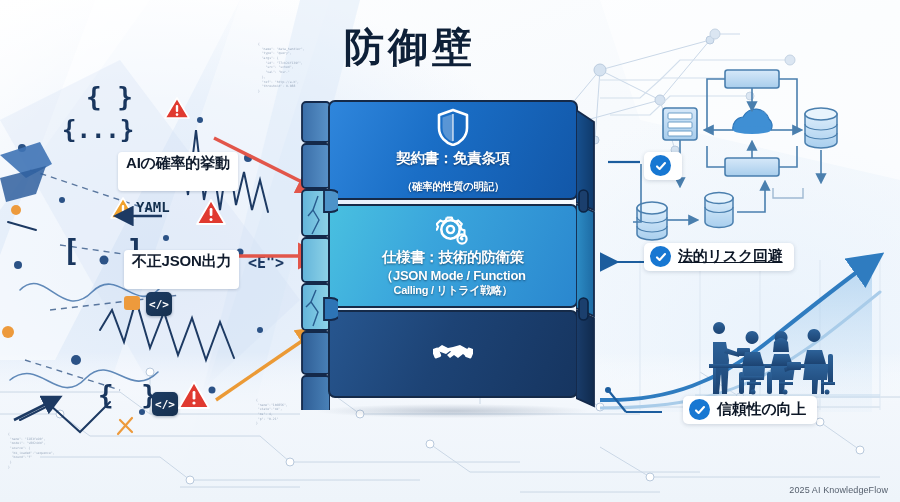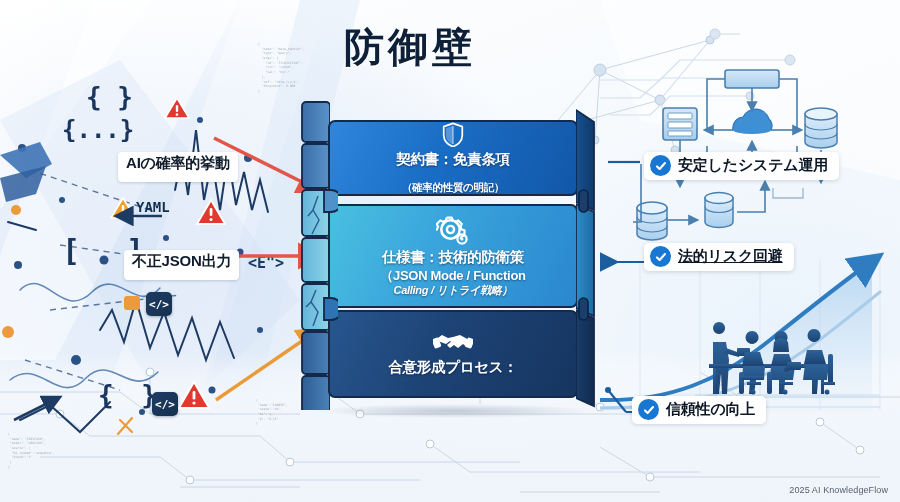--- a/index.html
+++ b/index.html
@@ -59,21 +59,21 @@
     opacity: .95;
   }
 
   
   .pill {
     position: absolute;
     background: #ffffff;
     border-radius: 4px;
     color: #101b2c;
     font-weight: 700;
-    padding: 2px 8px 9px 8px;
+    padding: 2px 8px 18px 8px;
     white-space: nowrap;
     box-shadow: 0 1px 3px rgba(30,50,80,.20);
     letter-spacing: -0.2px;
   }
 
   
   .benefit {
     position: absolute;
     display: flex; align-items: center; gap: 7px;
     background: #ffffff;
@@ -110,21 +110,21 @@
   .slab-title {
     font-weight: 700; letter-spacing: -0.3px;
     text-shadow: 0 1px 2px rgba(6,20,40,.55);
   }
   .slab-sub {
     font-weight: 700; letter-spacing: -0.3px;
     text-shadow: 0 1px 2px rgba(6,20,40,.5);
     line-height: 1.22;
   }
 
-  #slab1 { top: 32px; height: 76px;
+  #slab1 { top: 12px; height: 100px;
     background: linear-gradient(115deg,#2f86dc 0%,#1a6ec6 42%,#1257a8 100%); }
   #slab2 { top: 116px; height: 104px;
     background: linear-gradient(115deg,#49c0e0 0%,#3aa5dc 40%,#2a87cf 100%); }
   #slab3 { top: 222px; height: 88px;
     background: linear-gradient(115deg,#27568f 0%,#1d4375 45%,#163560 100%); }
 
   
   #brickface { left: 0; top: 10px; width: 30px; height: 312px; }
   
   #rightedge { left: 276px; top: 14px; width: 22px; height: 308px; }
@@ -533,33 +533,32 @@
     </g>
     <circle cx="12" cy="250" r="3" fill="#1c5d9e"></circle>
   </svg>
 
   <div class="benefit" style="left:644px;top:152px;">
     <span class="chk">
       <svg width="12" height="12" viewBox="0 0 12 12">
           <path d="M2,6.4 L4.6,9 L10,3" fill="none" stroke="#fff" stroke-width="2.1" stroke-linecap="round" stroke-linejoin="round"></path>
         </svg>
     </span>
-    <span class="btxt" style="font-size:15px;">安定したシステム運用</span>
   </div>
 
   <div class="benefit" style="left:644px;top:243px;">
     <span class="chk">
       <svg width="12" height="12" viewBox="0 0 12 12">
           <path d="M2,6.4 L4.6,9 L10,3" fill="none" stroke="#fff" stroke-width="2.1" stroke-linecap="round" stroke-linejoin="round"></path>
         </svg>
     </span>
     <span class="btxt" style="font-size:15px;text-decoration:underline;">法的リスク回避</span>
   </div>
 
-  <div class="benefit" style="left:632px;top:396px;">
+  <div class="benefit" style="left:683px;top:396px;">
     <span class="chk">
       <svg width="12" height="12" viewBox="0 0 12 12">
           <path d="M2,6.4 L4.6,9 L10,3" fill="none" stroke="#fff" stroke-width="2.1" stroke-linecap="round" stroke-linejoin="round"></path>
         </svg>
     </span>
     <span class="btxt" style="font-size:15px;">信頼性の向上</span>
   </div>
 
   <div class="abs" id="wall">
 
@@ -614,35 +613,34 @@
             <path d="M13,3 h6 l1,3.4 l3.2,1.4 l3.2,-1.5 l4.2,4.3 l-1.6,3 l1.4,3.3 l3.3,1 v6 l-3.3,1 l-1.4,3.3
                      M13,3 l-1,3.4 l-3.2,1.4 l-3.2,-1.5 l-4.2,4.3 l1.6,3 l-1.4,3.3 l-3.3,1" transform="translate(-0.5,0) scale(0.86)"></path>
           </g>
           <circle cx="14.5" cy="14.5" r="9.2" fill="none" stroke="#ffffff" stroke-width="2.6"></circle>
           <circle cx="14.5" cy="14.5" r="3.6" fill="none" stroke="#ffffff" stroke-width="2.4"></circle>
           <circle cx="26" cy="24" r="4.6" fill="none" stroke="#ffffff" stroke-width="2.2"></circle>
           <circle cx="26" cy="24" r="1.5" fill="#ffffff"></circle>
         </svg>
         <div class="slab-title" style="font-size:14.5px;">仕様書：技術的防衛策</div>
         <div class="slab-sub" style="font-size:13px;margin-top:1px;">（JSON Mode / Function</div>
-        <div class="slab-sub" style="font-size:11px;font-style:italic;">Calling / リトライ戦略）</div>
+        <div class="slab-sub" style="font-size:11px;">Calling / リトライ戦略）</div>
       </div>
     </div>
 
     <div class="slab" id="slab3">
       <div class="inner">
         <svg width="40" height="24" viewBox="0 0 40 24" style="margin-bottom:3px;">
           <g fill="#ffffff">
             <path d="M2,9 L9,4 l6,3 l5,-1 l4,2 l-4,4 l-3,-2 l-4,3 Z"></path>
             <path d="M20,6 l7,-2 l11,6 l-4,6 l-4,-3 l-5,4 l-4,-3 l-4,3 l-3,-3 l6,-5 Z"></path>
             <rect x="0" y="7" width="7" height="10" rx="1.6" transform="rotate(-22 3.5 12)"></rect>
             <rect x="33" y="7" width="7" height="10" rx="1.6" transform="rotate(22 36.5 12)"></rect>
           </g>
         </svg>
-        <div class="slab-title" style="font-size:14.5px;">合意形成プロセス：</div>
       </div>
     </div>
 
     <svg class="abs" id="rightedge" width="24" height="312">
       <defs>
         <linearGradient id="edg1" x1="0" y1="0" x2="1" y2="0">
           <stop offset="0%" stop-color="#17508f"></stop>
             <stop offset="100%" stop-color="#0f3a6b"></stop>
         </linearGradient>
         <linearGradient id="edg2" x1="0" y1="0" x2="1" y2="0">

